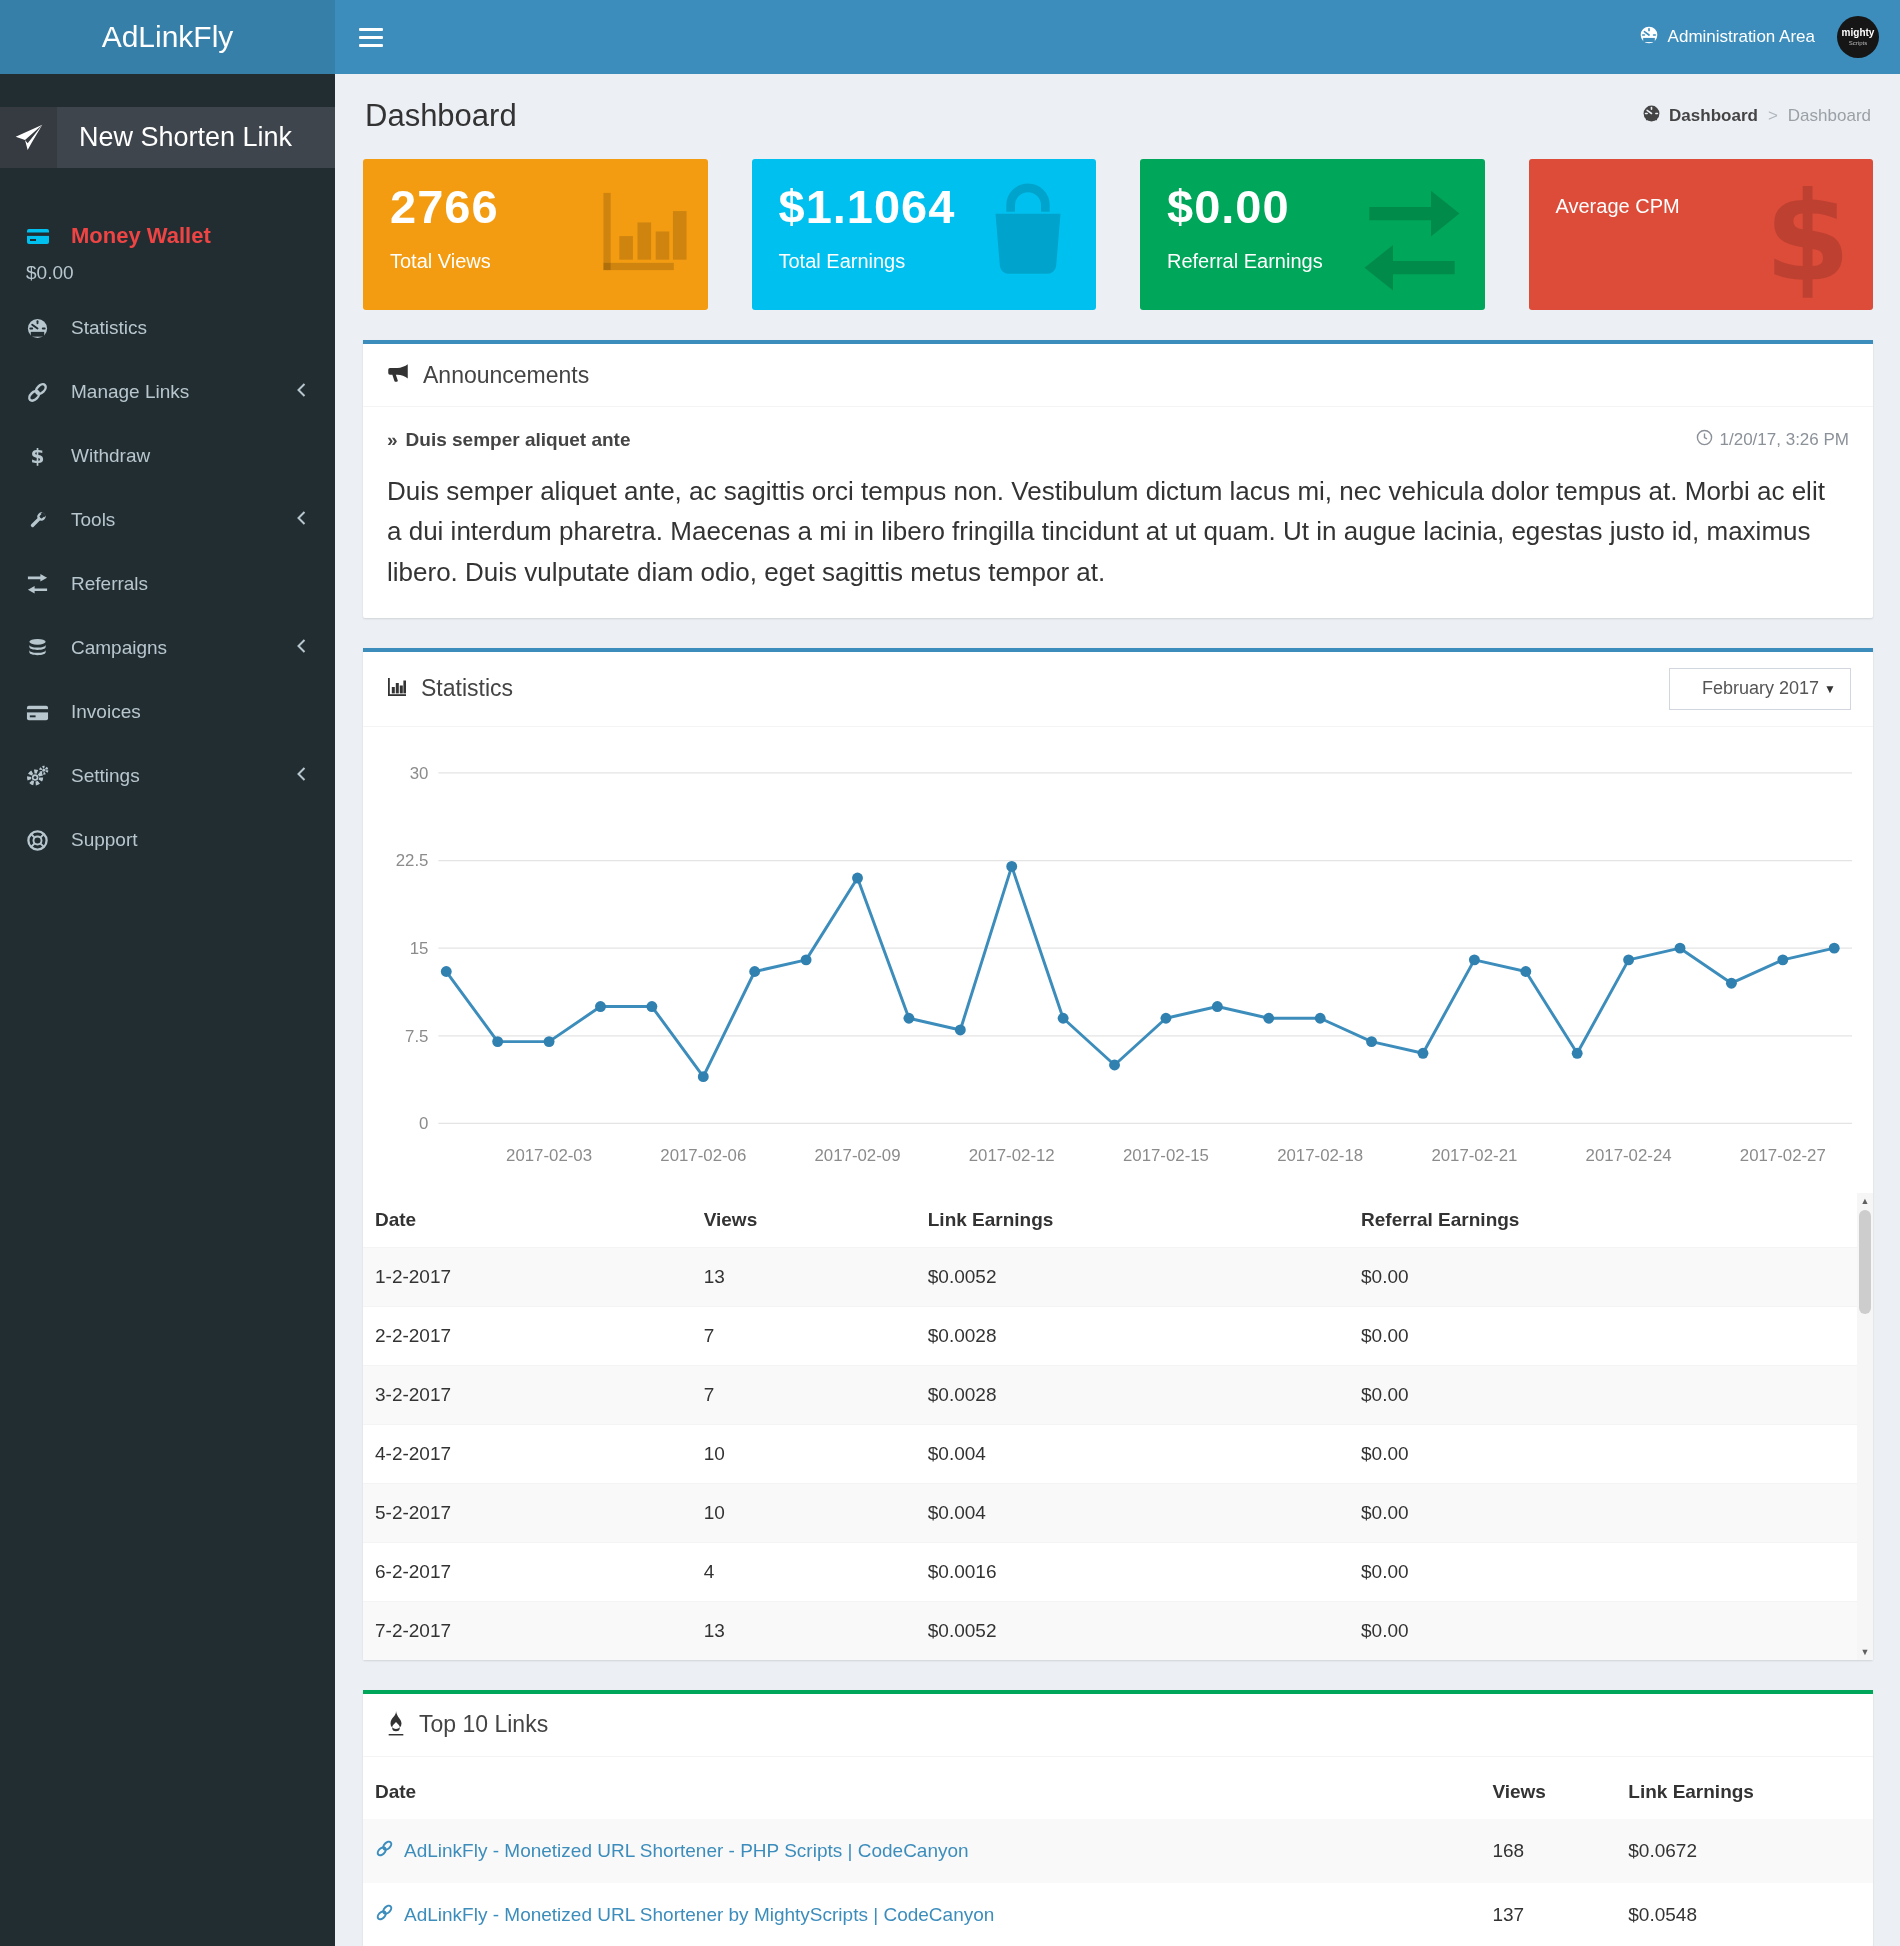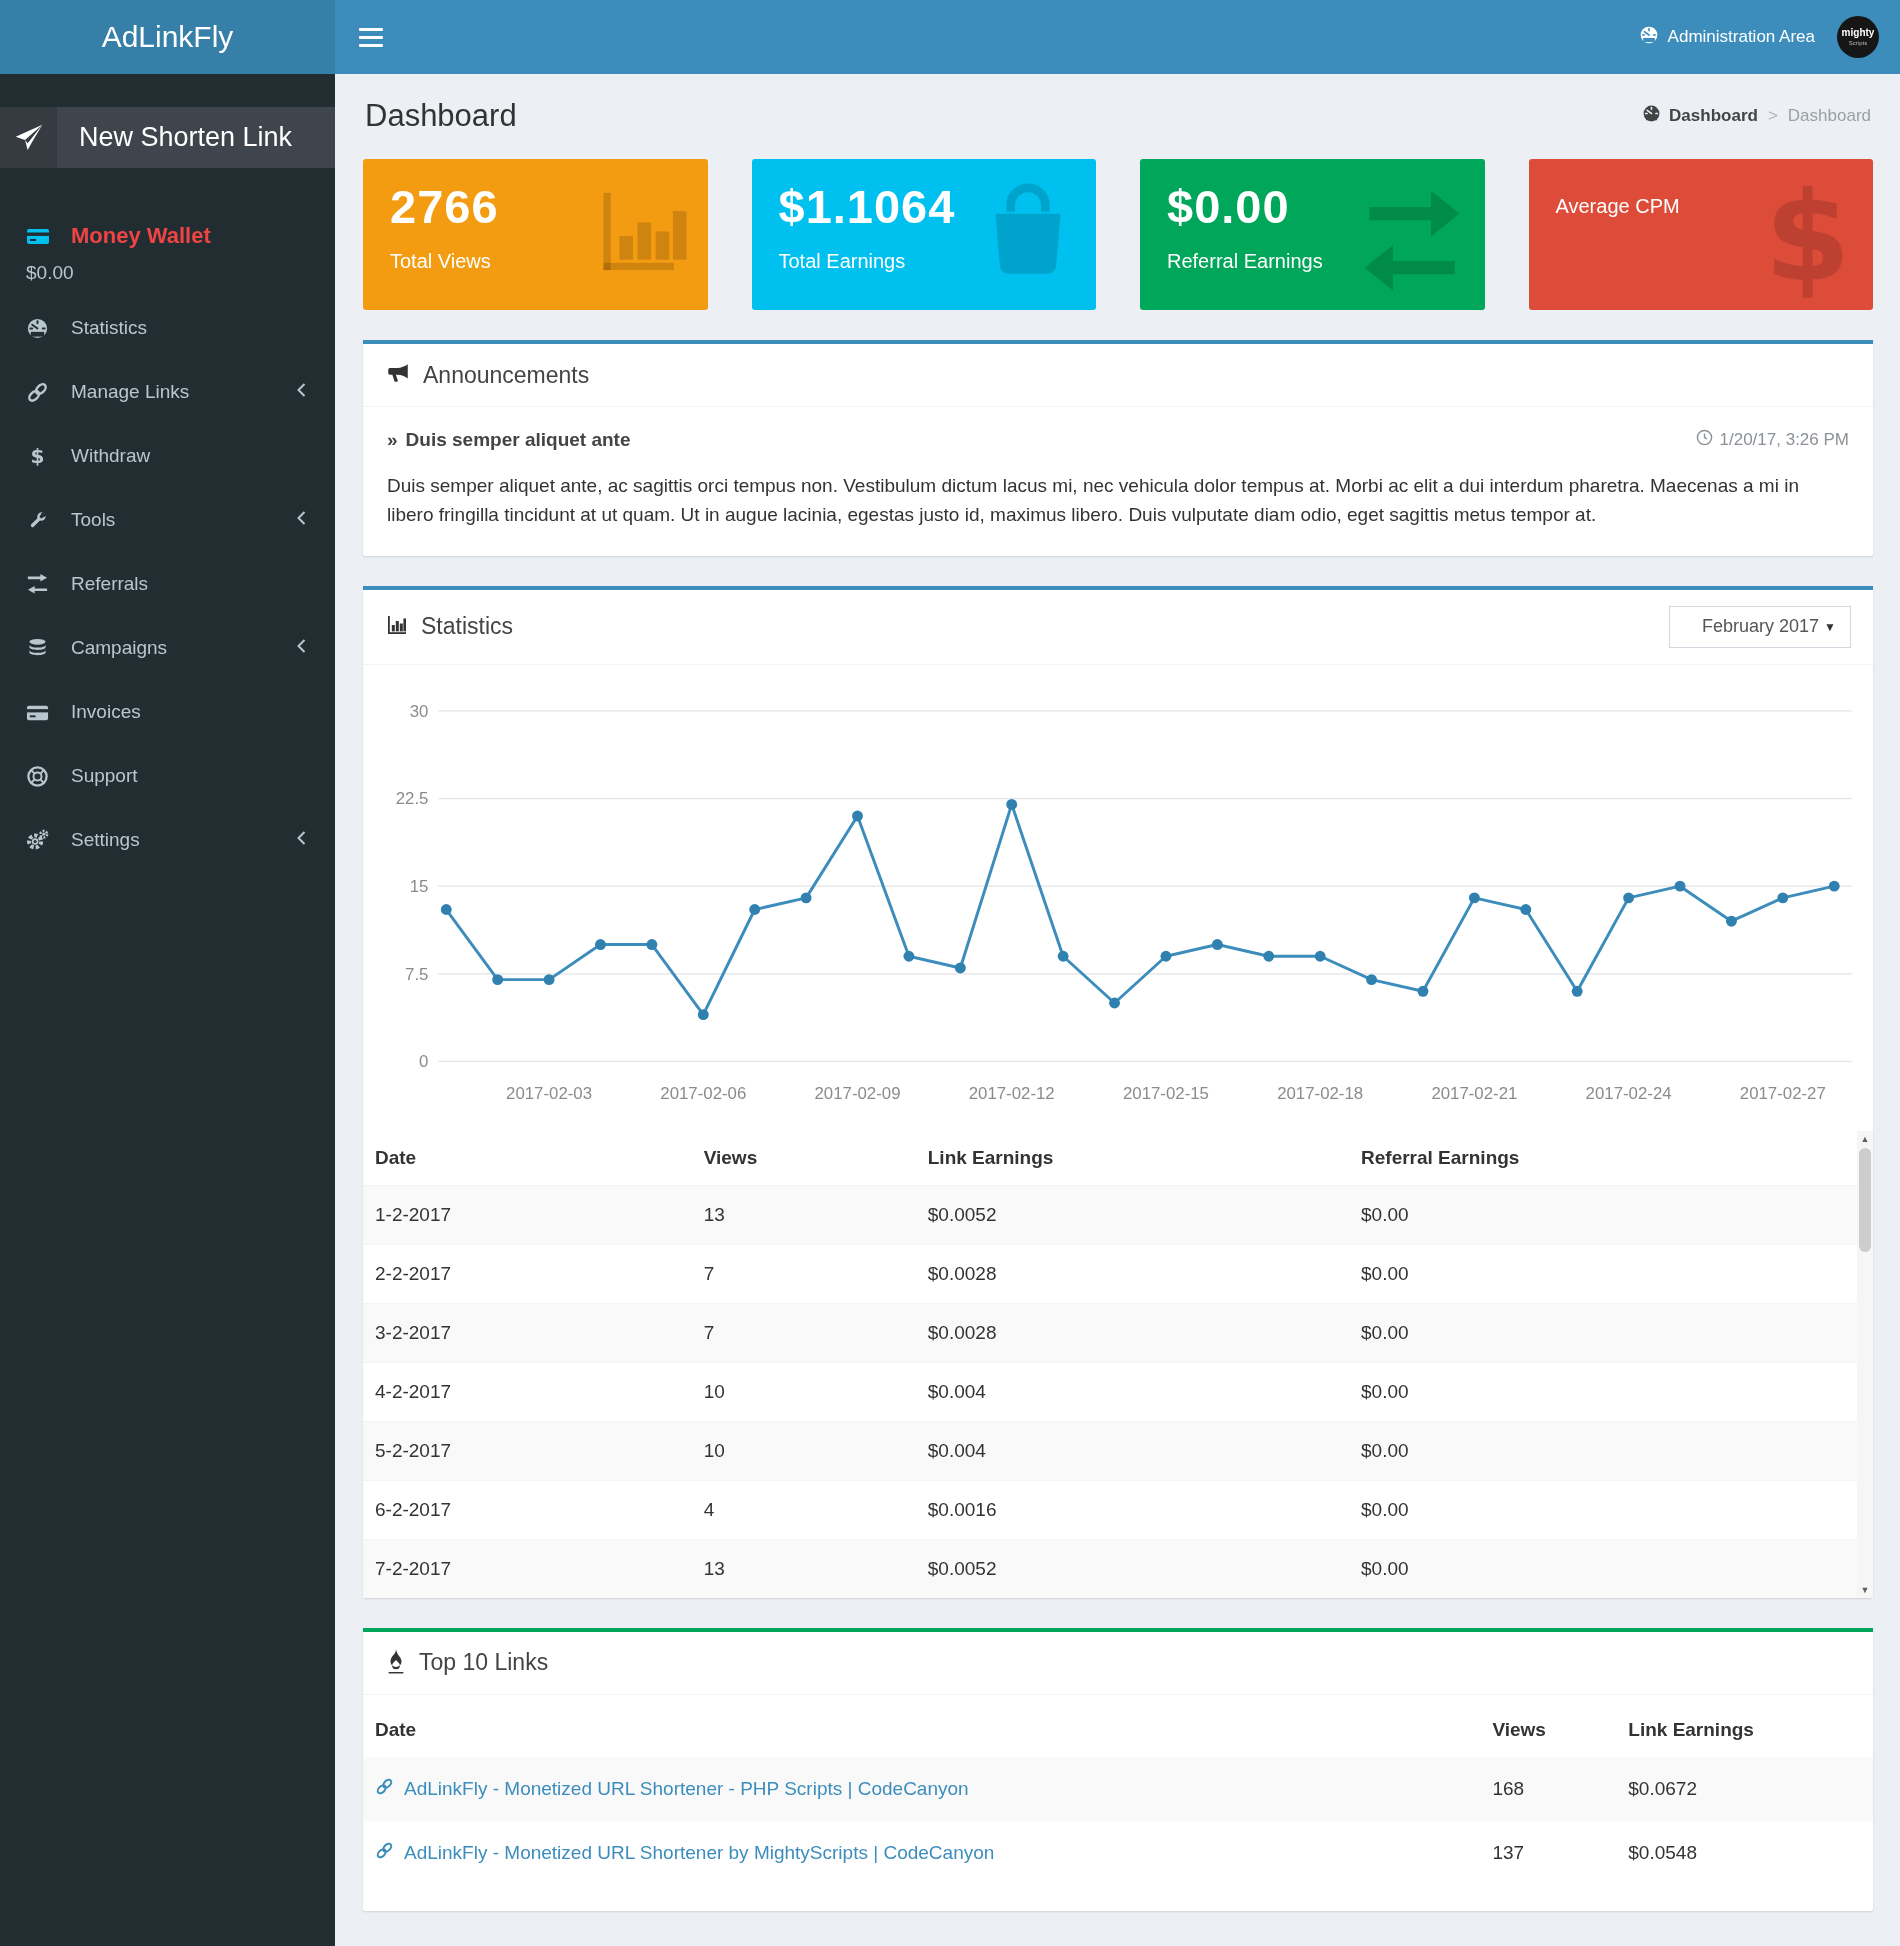--- a/index.html
+++ b/index.html
@@ -65,21 +65,21 @@
                   display:flex; align-items:center; justify-content:space-between; padding:0 14px 0 32px;
                   font-size:18px; color:#555; cursor:pointer; }
   .month-select .caret { font-size:12px; color:#333; }
 
   
   .ann-body { padding:22px 24px 26px 24px; }
   .ann-row { display:flex; justify-content:space-between; align-items:center; }
   .ann-title { font-size:19px; font-weight:bold; color:#444; display:flex; align-items:center; gap:8px; }
   .ann-marker { color:#444; }
   .ann-time { display:flex; align-items:center; gap:7px; color:#8b9198; font-size:17px; }
-  .ann-text { margin-top:20px; font-size:19px; color:#333; line-height:1.55; padding-right:10px; }
+  .ann-text { margin-top:20px; font-size:26px; color:#333; line-height:1.55; padding-right:10px; }
 
   
   .chart-wrap { padding:18px 10px 0 10px; }
 
   
   .table-wrap { position:relative; margin-top:6px; }
   .stats-table { width:calc(100% - 16px); border-collapse:collapse; font-size:19px; color:#333; }
   .stats-table th { text-align:left; font-weight:bold; padding:16px 12px; }
   .stats-table td { padding:18px 12px; }
   .stats-table tbody tr { border-top:1px solid #f4f4f4; }
@@ -259,52 +259,52 @@
               <rect x="1" y="5" width="22" height="15" rx="2" fill="#b8c7ce"></rect>
               <rect x="1" y="8.5" width="22" height="3.4" fill="#222d32"></rect>
               <rect x="4" y="15" width="6" height="2" fill="#222d32"></rect>
             </svg>
         </span>
         <span>Invoices</span>
       </div>
 
       <div class="menu-item">
         <span class="mi-icon">
+          <svg width="23" height="23" viewBox="0 0 24 24">
+              <g fill="none" stroke="#b8c7ce">
+                <circle cx="9.5" cy="13" r="6.3" stroke-width="4.2" stroke-dasharray="3.4 2.2"></circle>
+                <circle cx="9.5" cy="13" r="3.4" fill="#b8c7ce" stroke="none"></circle>
+                <circle cx="9.5" cy="13" r="1.6" fill="#222d32" stroke="none"></circle>
+                <circle cx="18.5" cy="5.5" r="3.4" stroke-width="2.8" stroke-dasharray="2 1.6"></circle>
+                <circle cx="18.5" cy="5.5" r="1.5" fill="#b8c7ce" stroke="none"></circle>
+              </g>
+            </svg>
+        </span>
+        <span>Settings</span>
+        <span class="chev">
+          <svg width="11" height="16" viewBox="0 0 10 16" fill="none" stroke="#b8c7ce" stroke-width="2">
+              <polyline points="8,2 2,8 8,14"></polyline>
+            </svg>
+        </span>
+      </div>
+
+      <div class="menu-item">
+        <span class="mi-icon">
           <svg width="23" height="23" viewBox="0 0 24 24" fill="none" stroke="#b8c7ce">
               <circle cx="12" cy="12" r="9.5" stroke-width="2.4"></circle>
               <circle cx="12" cy="12" r="4.2" stroke-width="2"></circle>
               <g stroke-width="2">
                 <line x1="5.5" y1="5.5" x2="9" y2="9"></line>
                 <line x1="18.5" y1="5.5" x2="15" y2="9"></line>
                 <line x1="5.5" y1="18.5" x2="9" y2="15"></line>
                 <line x1="18.5" y1="18.5" x2="15" y2="15"></line>
               </g>
             </svg>
         </span>
         <span>Support</span>
-      </div>
-
-      <div class="menu-item">
-        <span class="mi-icon">
-          <svg width="23" height="23" viewBox="0 0 24 24">
-              <g fill="none" stroke="#b8c7ce">
-                <circle cx="9.5" cy="13" r="6.3" stroke-width="4.2" stroke-dasharray="3.4 2.2"></circle>
-                <circle cx="9.5" cy="13" r="3.4" fill="#b8c7ce" stroke="none"></circle>
-                <circle cx="9.5" cy="13" r="1.6" fill="#222d32" stroke="none"></circle>
-                <circle cx="18.5" cy="5.5" r="3.4" stroke-width="2.8" stroke-dasharray="2 1.6"></circle>
-                <circle cx="18.5" cy="5.5" r="1.5" fill="#b8c7ce" stroke="none"></circle>
-              </g>
-            </svg>
-        </span>
-        <span>Settings</span>
-        <span class="chev">
-          <svg width="11" height="16" viewBox="0 0 10 16" fill="none" stroke="#b8c7ce" stroke-width="2">
-              <polyline points="8,2 2,8 8,14"></polyline>
-            </svg>
-        </span>
       </div>
 
     </div>
   </div>
 
   <div class="content">
 
     <div class="content-header">
       <h1 class="page-title">Dashboard</h1>
       <div class="breadcrumb">

